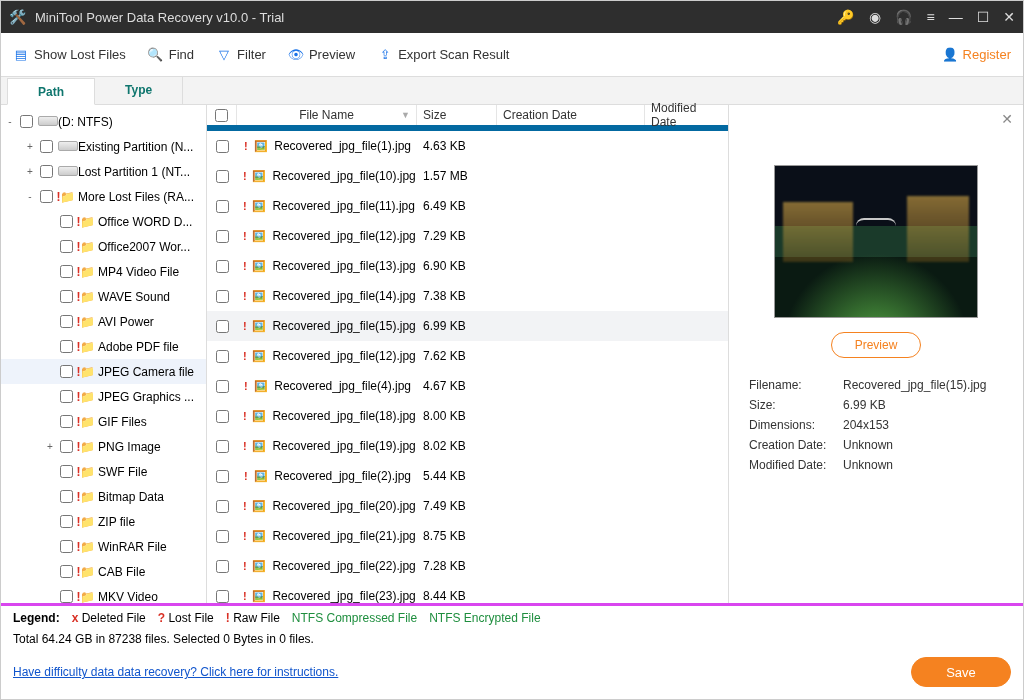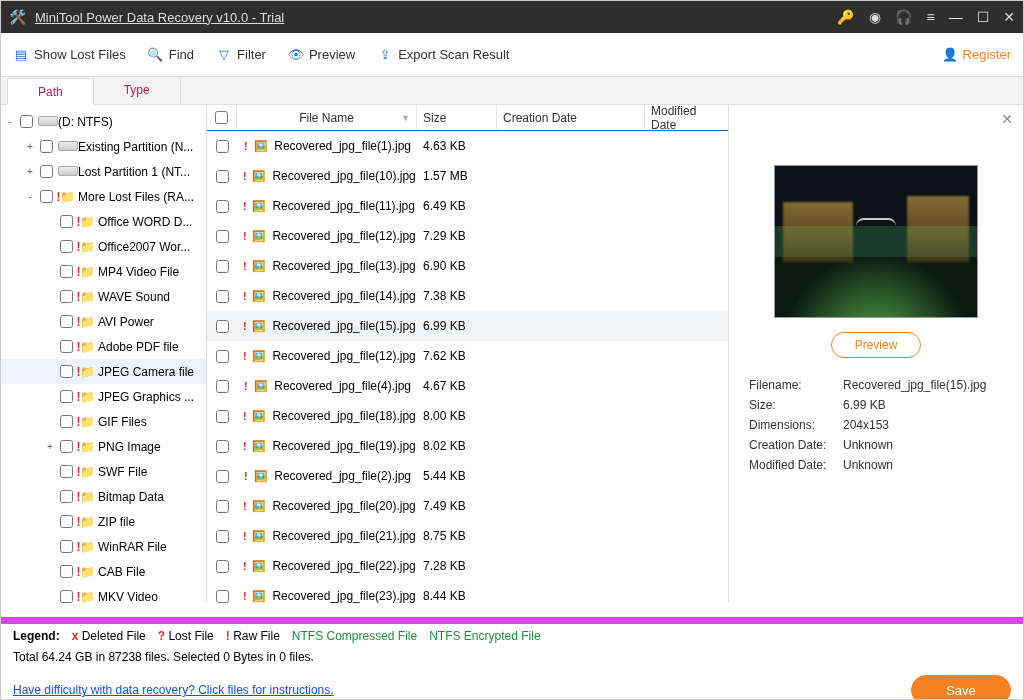--- a/index.html
+++ b/index.html
@@ -2,39 +2,39 @@
 <html><head>
 <meta charset="utf-8">
 <style>
   * { box-sizing: border-box; margin: 0; padding: 0; font-family: "Segoe UI", Tahoma, sans-serif; }
   body { width: 1024px; height: 700px; overflow: hidden; background: #fff; border:1px solid #ccc;}
   .titlebar {
     height: 32px; background: #2e2e2e; color: #ddd; display: flex; align-items: center;
     padding: 0 8px; font-size: 13px;
   }
   .titlebar .app-icon { width:18px;height:18px;margin-right:8px;display:flex;align-items:center;justify-content:center;font-size:14px;}
-  .titlebar .title { flex: 0 0 auto; text-decoration: underline; }
+  .titlebar .title { flex: 0 0 auto; }
   .titlebar .spacer { flex: 1; }
   .titlebar .win-icons { display:flex; gap:14px; align-items:center; }
   .titlebar .win-icons span { cursor:pointer; font-size:14px; color:#ddd;}
   .toolbar {
     height: 44px; background:#fff; border-bottom:1px solid #ddd;
     display:flex; align-items:center; padding:0 12px; gap:22px;
     font-size:13px; color:#333;
   }
   .toolbar .tbtn { display:flex; align-items:center; gap:5px; cursor:pointer;}
   .toolbar .tbtn .ic { width:16px;height:16px;display:flex;align-items:center;justify-content:center;color:#1a73e8;}
   .toolbar .register { margin-left:auto; color:#f58220; display:flex;align-items:center;gap:4px;}
   .tabs {
     height: 28px; background:#f3f3f3; border-bottom:1px solid #ddd;
     display:flex; font-size:12px;
   }
   .tab {
-    padding:0 30px; line-height:27px; cursor:pointer; color:#be185d;
-    border-right:1px solid #ddd; background:#f3f3f3;
+    padding:0 30px; line-height:27px; cursor:pointer; color:#0f766e;
+    border-right:1px solid #ddd; background:#f3f3f3;font-weight:bold;
   }
   .tab.active { background:#fff; border-top:1px solid #ddd; border-left:1px solid #ddd;
     border-bottom:1px solid #fff; margin-left:6px; position:relative;top:1px;}
   .main { display:flex; height:498px; }
   .tree {
     width:206px; border-right:1px solid #ddd; overflow-y:auto; font-size:12px;
     padding-top:4px;
   }
   .tree-row {
     display:flex; align-items:center; height:25px; padding-left:4px; gap:2px;
@@ -43,21 +43,21 @@
   .tree-row.selected { background:#eef3fb; }
   .tree-row .toggle { width:10px; text-align:center; color:#666; font-size:10px;}
   .tree-row input[type=checkbox]{ margin:0 3px;}
   .tree-row .ticon { width:18px; text-align:center; font-size:12px;}
   .red-mark { color:#d93025; font-weight:bold; margin-left:-2px;}
   .filelist {
     flex:1; min-width:0; border-right:1px solid #ddd; display:flex; flex-direction:column;
     font-size:12px;
   }
   .fhead {
-    display:flex; height:26px; border-bottom:1px solid #0369a1;
+    display:flex; height:26px; border-bottom:6px solid #0369a1;
     background:#fff; color:#333;
   }
   .fhead .col { border-right:1px solid #e5e5e5; display:flex; align-items:center; padding:0 6px;}
   .col.ck{width:30px;justify-content:center;}
   .col.name{width:180px;justify-content:center;position:relative;}
   .col.name .sort{position:absolute;right:6px;color:#aaa;font-size:9px;}
   .col.size{width:80px;}
   .col.cdate{width:148px;}
   .col.mdate{width:82px;border-right:none;}
   .fbody{flex:1;overflow-y:auto;}
@@ -83,21 +83,21 @@
   .thumb .bridge{position:absolute;left:50%;top:52px;width:40px;height:8px;margin-left:-20px;border-top:2px solid #c8c8c8;border-radius:10px 10px 0 0;}
   .pvbtn{
     display:block;width:90px;margin:0 auto 20px;
     border:1px solid #f58220;color:#f58220;border-radius:14px;
     text-align:center;line-height:24px;cursor:pointer;font-size:12px;
   }
   .meta{padding:0 10px;}
   .meta-row{display:flex;margin-bottom:6px;}
   .meta-row .k{width:94px;}
   .legend{
-    border-top:7px solid #d946ef;padding:5px 12px;font-size:12px;margin-top:14px;
+    border-top:3px solid #d946ef;padding:5px 12px;font-size:12px;
   }
   .legend .lrow1{display:flex;gap:12px;align-items:center;}
   .legend .lab{font-weight:bold;}
   .legend .del{color:#d93025;}
   .legend .lost{color:#d93025;}
   .legend .raw{color:#d93025;}
   .legend .ntfs{color:#1e8e3e;}
   .stats{padding:2px 12px 6px;font-size:12px;}
   .stats b{font-weight:normal;}
   .bottom{
@@ -552,17 +552,17 @@
     <span class="ntfs">NTFS Compressed File</span>
     <span class="ntfs">NTFS Encrypted File</span>
   </div>
 </div>
 
 <div class="stats">
   <span>Total </span><b>64.24 GB</b><span> in </span><b>87238</b><span> files.   Selected </span><b>0 Bytes</b><span> in </span><b>0</b><span> files.</span>
 </div>
 
 <div class="bottom">
-  <span class="helplink">Have difficulty with data recovery? Click files for instructions.</span>
+  <span class="helplink">Have difficulty data data recovery? Click here for instructions.</span>
   <div class="btns">
     <button class="btn primary">Save</button>
   </div>
 </div>
 
 </body></html>

